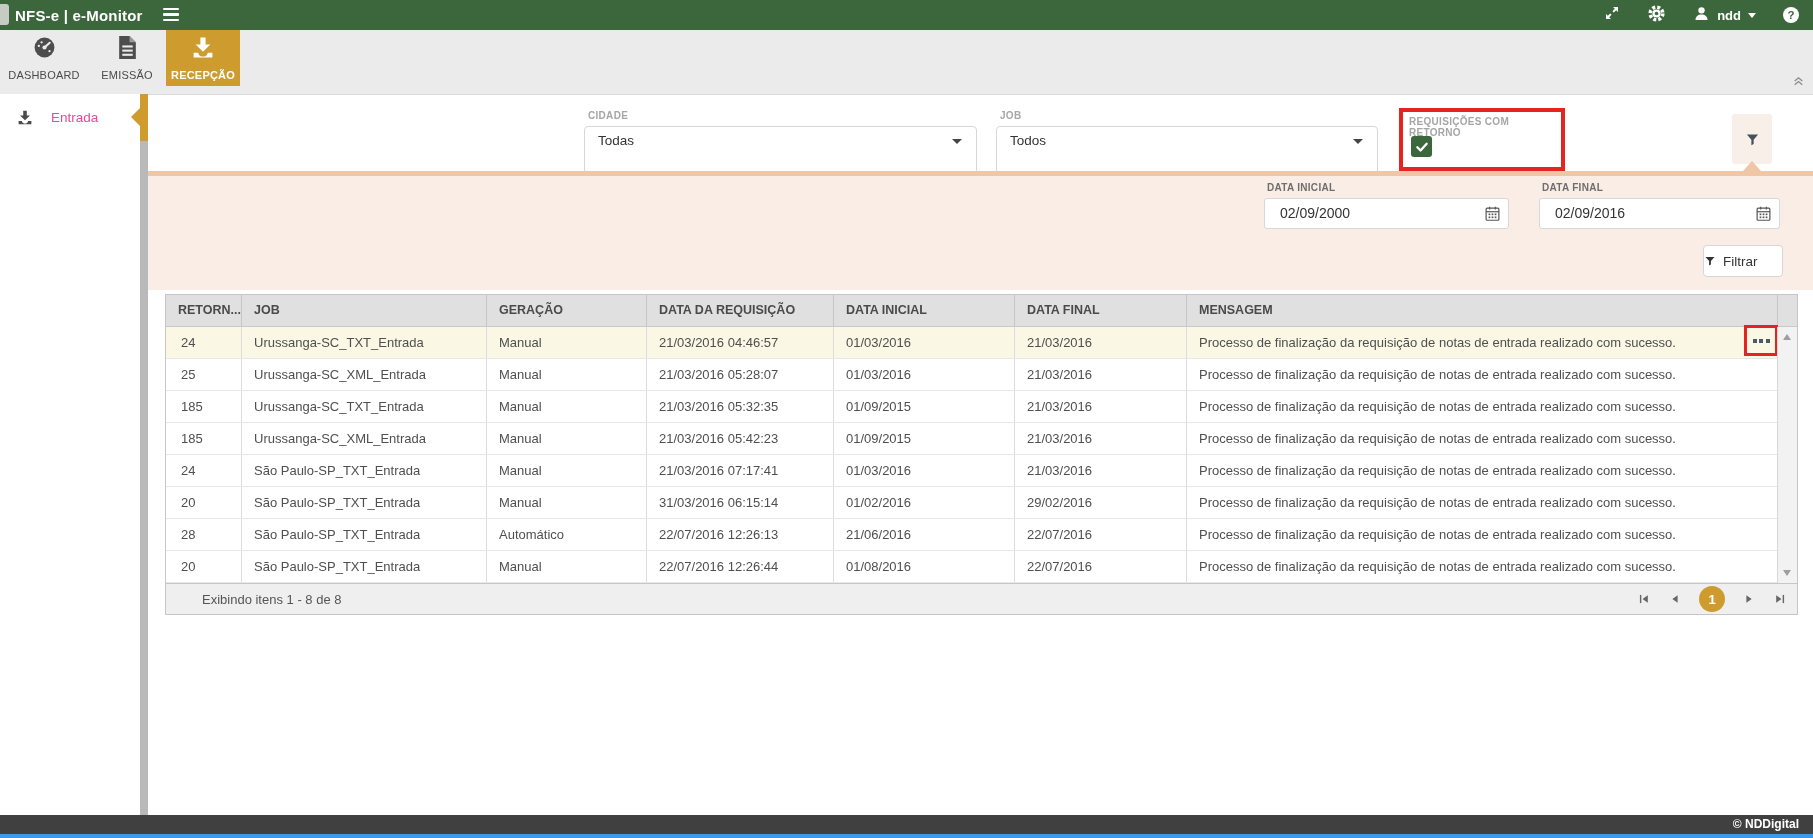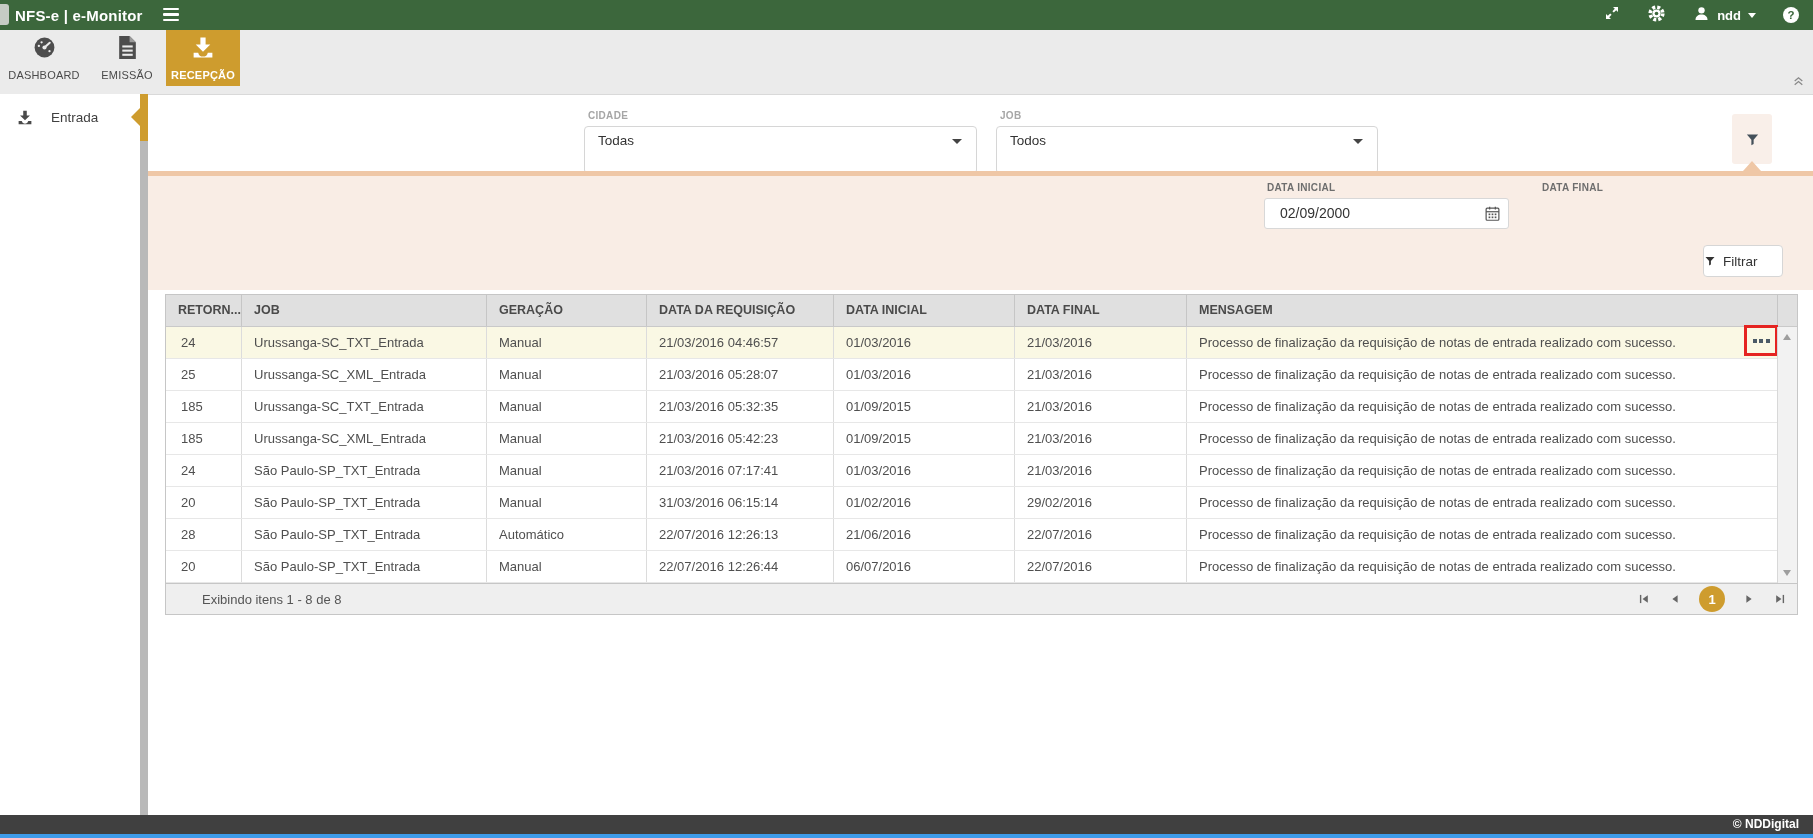--- a/index.html
+++ b/index.html
@@ -20,21 +20,21 @@
   .toolbar{position:absolute;left:0;top:30px;width:1813px;height:64px;background:#ebebeb;border-bottom:1px solid #d9d9d9;display:flex;}
   .tab{display:flex;flex-direction:column;align-items:center;justify-content:center;gap:5px;height:56px;cursor:pointer;}
   .tab .tlabel{font-size:11px;color:#4a4a4a;letter-spacing:.2px;}
   .tab.t0{width:88px}.tab.t1{width:78px}.tab.t2{width:74px}
   .tab.active{background:#ce9c2e;}
   .tab.active .tlabel{color:#fff;font-weight:bold;}
   .collapse-btn{position:absolute;right:8px;bottom:3px;cursor:pointer;}
   
   .side-item{position:absolute;left:0;top:94px;width:140px;height:47px;display:flex;align-items:center;cursor:pointer;background:#fff;}
   .side-item svg{margin-left:16px;}
-  .side-item .slabel{margin-left:17px;font-size:13.5px;color:#404040;}
+  .side-item .slabel{margin-left:17px;font-size:13.5px;color:#ec4899;}
   .gold-strip{position:absolute;left:140px;top:94px;width:8px;height:47px;background:#ce9c2e;}
   .gold-arrow{position:absolute;left:131px;top:107px;width:0;height:0;border-top:10px solid transparent;border-bottom:10px solid transparent;border-right:10px solid #ce9c2e;}
   .v-divider{position:absolute;left:140px;top:141px;width:8px;height:674px;background:#b9b9b9;}
   
   .flabel{position:absolute;font-size:10px;font-weight:bold;color:#a6a6a6;letter-spacing:.3px;}
   .select-box{position:absolute;height:48px;background:#fff;border:1px solid #d6d6d6;border-radius:4px;box-sizing:border-box;cursor:pointer;}
   .select-box .val{position:absolute;left:13px;top:0;line-height:28px;font-size:13.5px;color:#333;}
   .select-box .caret{position:absolute;right:14px;top:12px;width:0;height:0;border-left:5px solid transparent;border-right:5px solid transparent;border-top:5.5px solid #444;}
   .cidade-label{left:588px;top:110px;} .cidade-box{left:584px;top:126px;width:393px;}
   .job-label{left:1000px;top:110px;}  .job-box{left:996px;top:126px;width:382px;}
@@ -188,20 +188,28 @@
   <div class="select-box cidade-box">
     <span class="val">Todas</span>
     <span class="caret"></span>
   </div>
   <span class="flabel job-label">JOB</span>
   <div class="select-box job-box">
     <span class="val">Todos</span>
     <span class="caret"></span>
   </div>
 
+  <div class="ann-retorno">
+    <span class="flabel">REQUISIÇÕES COM RETORNO</span>
+    <span class="checkbox">
+      <svg width="14" height="14" viewBox="0 0 24 24" fill="none" stroke="#fff" stroke-width="4" stroke-linecap="round" stroke-linejoin="round">
+          <path d="M4 12.5l5.5 5.5L20 6.5"></path>
+        </svg>
+    </span>
+  </div>
 
   <div class="filter-toggle">
     <svg width="15" height="15" viewBox="0 0 24 24" fill="#44505a">
         <path d="M3 4h18l-7.2 8.2V19l-3.6 2v-8.8z"></path>
       </svg>
   </div>
   <div class="panel-notch"></div>
 
   <div class="peach-strip"></div>
   <div class="peach-panel"></div>
@@ -219,20 +227,39 @@
             <rect x="10.8" y="12" width="2.4" height="2.4"></rect>
             <rect x="15.1" y="12" width="2.4" height="2.4"></rect>
             <rect x="6.5" y="16.2" width="2.4" height="2.4"></rect>
             <rect x="10.8" y="16.2" width="2.4" height="2.4"></rect>
             <rect x="15.1" y="16.2" width="2.4" height="2.4"></rect>
           </g>
         </svg>
     </span>
   </div>
   <span class="plabel df-label">DATA FINAL</span>
+  <div class="date-input df-input">
+    <span class="dval">02/09/2016</span>
+    <span class="cal">
+      <svg width="17" height="17" viewBox="0 0 24 24" fill="none" stroke="#555" stroke-width="1.7">
+          <rect x="3" y="4.5" width="18" height="17" rx="1.5"></rect>
+          <line x1="3" y1="9.5" x2="21" y2="9.5"></line>
+          <line x1="8" y1="2.5" x2="8" y2="6.5"></line>
+          <line x1="16" y1="2.5" x2="16" y2="6.5"></line>
+          <g fill="#555" stroke="none">
+            <rect x="6.5" y="12" width="2.4" height="2.4"></rect>
+            <rect x="10.8" y="12" width="2.4" height="2.4"></rect>
+            <rect x="15.1" y="12" width="2.4" height="2.4"></rect>
+            <rect x="6.5" y="16.2" width="2.4" height="2.4"></rect>
+            <rect x="10.8" y="16.2" width="2.4" height="2.4"></rect>
+            <rect x="15.1" y="16.2" width="2.4" height="2.4"></rect>
+          </g>
+        </svg>
+    </span>
+  </div>
   <div class="filtrar-btn">
     <svg width="12" height="12" viewBox="0 0 24 24" fill="#333">
         <path d="M3 4h18l-7.2 8.2V19l-3.6 2v-8.8z"></path>
       </svg>
     <span>Filtrar</span>
   </div>
 
   <div class="table-outer">
     <div class="thead">
         <div class="th c0">RETORN...</div>
@@ -312,21 +339,21 @@
           <div class="td c3">22/07/2016 12:26:13</div>
           <div class="td c4">21/06/2016</div>
           <div class="td c5">22/07/2016</div>
           <div class="td c6">Processo de finalização da requisição de notas de entrada realizado com sucesso.</div>
         </div>
         <div class="trow">
           <div class="td c0">20</div>
           <div class="td c1">São Paulo-SP_TXT_Entrada</div>
           <div class="td c2">Manual</div>
           <div class="td c3">22/07/2016 12:26:44</div>
-          <div class="td c4">06/07/2016</div>
+          <div class="td c4">01/08/2016</div>
           <div class="td c5">22/07/2016</div>
           <div class="td c6">Processo de finalização da requisição de notas de entrada realizado com sucesso.</div>
         </div>
         <div class="vscroll">
         <span class="up"></span>
         <span class="down"></span>
       </div>
     </div>
     <div class="pagebar">
       <span class="page-status">Exibindo itens 1 - 8 de 8</span>

